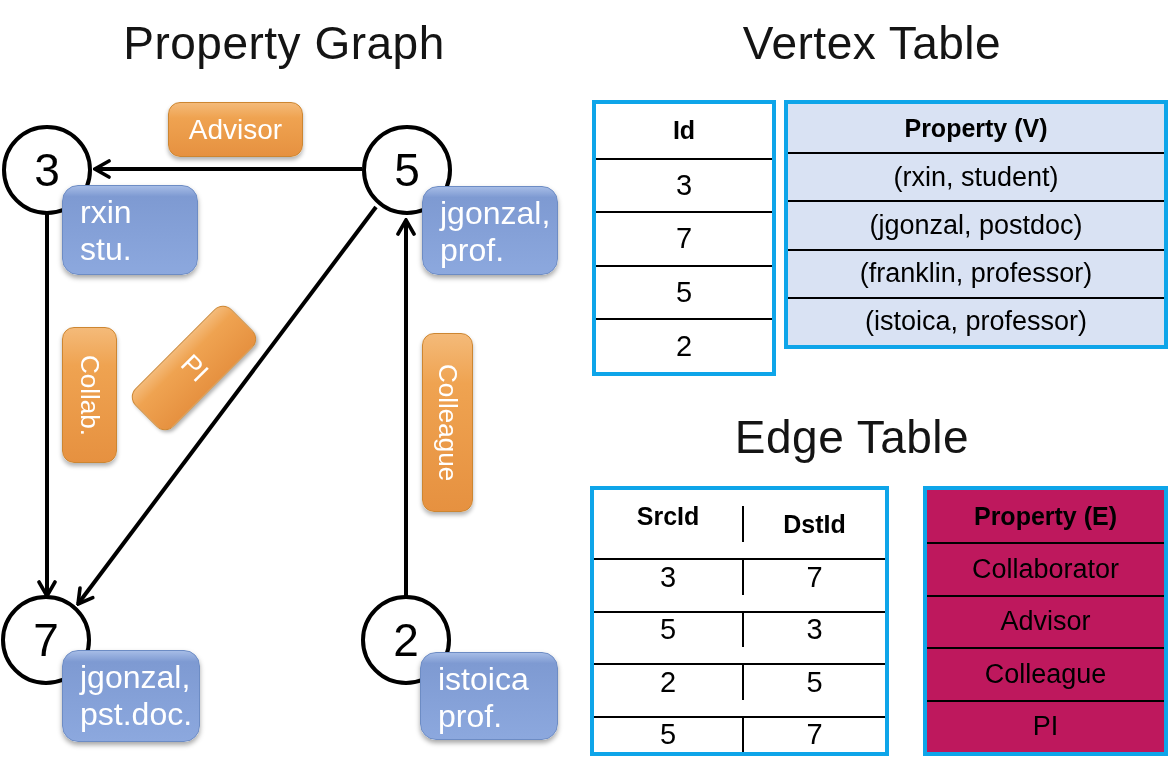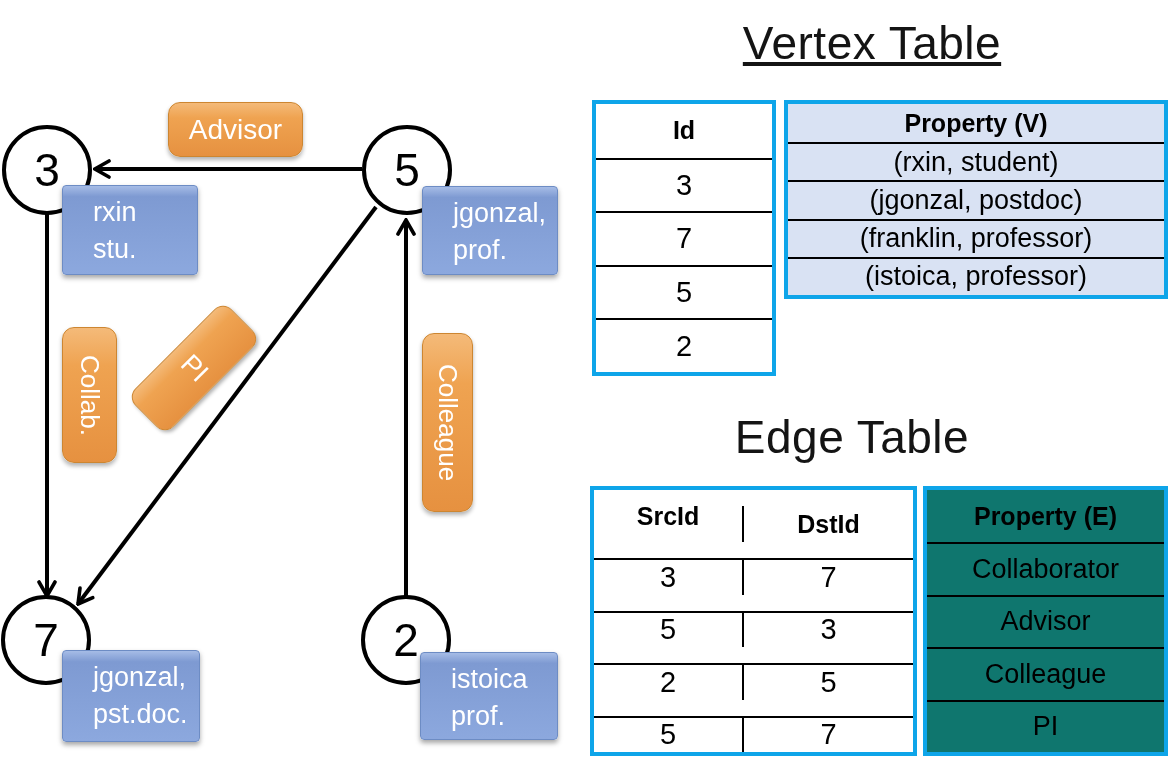--- a/index.html
+++ b/index.html
@@ -2,39 +2,39 @@
 <html><head>
 <meta charset="utf-8">
 <style>
   html,body{margin:0;padding:0;background:#fff;}
   .canvas{position:relative;width:1170px;height:760px;background:#fff;overflow:hidden;
           font-family:"Liberation Sans",sans-serif;color:#000;}
 
   .title{position:absolute;text-align:center;font-size:46px;font-weight:300;
          color:#141414;white-space:nowrap;letter-spacing:0.5px;}
   #graph-title{left:34px;top:16px;width:500px;}
-  #vertex-title{left:584px;top:16px;width:576px;text-decoration:underline;}
+  #vertex-title{left:584px;top:16px;width:576px;}
   #edge-title{left:564px;top:402px;width:576px;margin-top:8px;}
 
   
   #edges-svg{position:absolute;left:0;top:0;z-index:1;}
 
   .node{position:absolute;width:90px;height:90px;box-sizing:border-box;z-index:2;
         border:4px solid #000;border-radius:50%;background:#fff;
         display:flex;align-items:center;justify-content:center;
         font-size:46px;font-weight:300;}
   #node-3{left:2px;top:125px;}
   #node-5{left:362px;top:125px;}
   #node-7{left:1px;top:595px;}
   #node-2{left:361px;top:595px;}
 
-  .prop{position:absolute;box-sizing:border-box;z-index:4;border-radius:4px;
+  .prop{position:absolute;box-sizing:border-box;z-index:4;border-radius:16px;
         background:linear-gradient(180deg,#a6bce6 0%,#7e9ad2 12%,#8ca8de 100%);
         border:1px solid #6d8cc4;box-shadow:0 3px 5px rgba(0,0,0,.35);
-        color:#fff;font-size:27px;line-height:37px;padding:8px 0 0 30px;}
+        color:#fff;font-size:32px;line-height:37px;padding:8px 0 0 17px;}
   #prop-rxin{left:62px;top:185px;width:136px;height:90px;}
   #prop-franklin{left:422px;top:186px;width:136px;height:89px;}
   #prop-jgonzal{left:62px;top:650px;width:138px;height:92px;}
   #prop-istoica{left:420px;top:652px;width:138px;height:88px;}
 
   .elabel{position:absolute;box-sizing:border-box;z-index:3;border-radius:12px;
           background:linear-gradient(180deg,#f4ba79 0%,#efa351 28%,#e69140 100%);
           border:1px solid #cd8631;box-shadow:0 3px 4px rgba(0,0,0,.3);
           color:#fff;display:flex;align-items:center;justify-content:center;
           font-size:28px;}
@@ -47,37 +47,38 @@
 
   
   .tbl{position:absolute;box-sizing:border-box;border:4px solid #0ea5e9;background:#fff;
        display:grid;grid-auto-rows:1fr;}
   .tbl .cell{box-sizing:border-box;display:flex;align-items:center;justify-content:center;
              font-size:29px;}
   .tbl .cell + .cell{border-top:2px solid #000;}
   .tbl .head{font-weight:700;font-size:25px;border-top:none;}
 
   #vt-id{left:592px;top:100px;width:184px;height:276px;}
-  #vt-prop{left:784px;top:100px;width:384px;height:199px;background:#d9e2f3;}
+  #vt-prop{left:784px;top:100px;width:384px;height:249px;background:#d9e2f3;}
   #vt-prop .cell{font-size:27px;}
   #vt-prop .head{font-size:25px;}
 
-  #et-ids{left:590px;top:486px;width:327px;height:270px;grid-template-columns:148px 1fr;}
+  #et-ids{left:590px;top:486px;width:299px;height:270px;grid-template-columns:148px 1fr;}
   #et-ids .cell + .cell{border-top:none;margin-top:16px;}
   #et-ids .cell:nth-child(n+3){border-top:2px solid #000;}
   #et-ids .cell:nth-child(even){border-left:2px solid #000;}
-  #et-prop{left:923px;top:486px;width:245px;height:270px;background:#0f766e;}
+  #et-prop{left:923px;top:486px;width:245px;height:270px;background:#be185d;}
   #et-prop .cell{font-size:27px;}
   #et-prop .head{font-size:25px;}
 </style>
 </head>
 <body>
 
 <div class="canvas">
 
+  <div class="title" id="graph-title">Property Graph</div>
   <div class="title" id="vertex-title">Vertex Table</div>
   <div class="title" id="edge-title">Edge Table</div>
 
   <svg id="edges-svg" width="580" height="760" viewBox="0 0 580 760">
     <defs>
       <marker id="arrow" viewBox="-18 -11 20 22" refX="0" refY="0" markerWidth="20" markerHeight="22" orient="auto" markerUnits="userSpaceOnUse">
         <path d="M-14,-8 L0,0 L-14,8" fill="none" stroke="#000" stroke-width="3.6" stroke-linecap="round"></path>
       </marker>
     </defs>
     <line x1="362" y1="169" x2="95" y2="169" stroke="#000" stroke-width="4" marker-end="url(#arrow)"></line>

